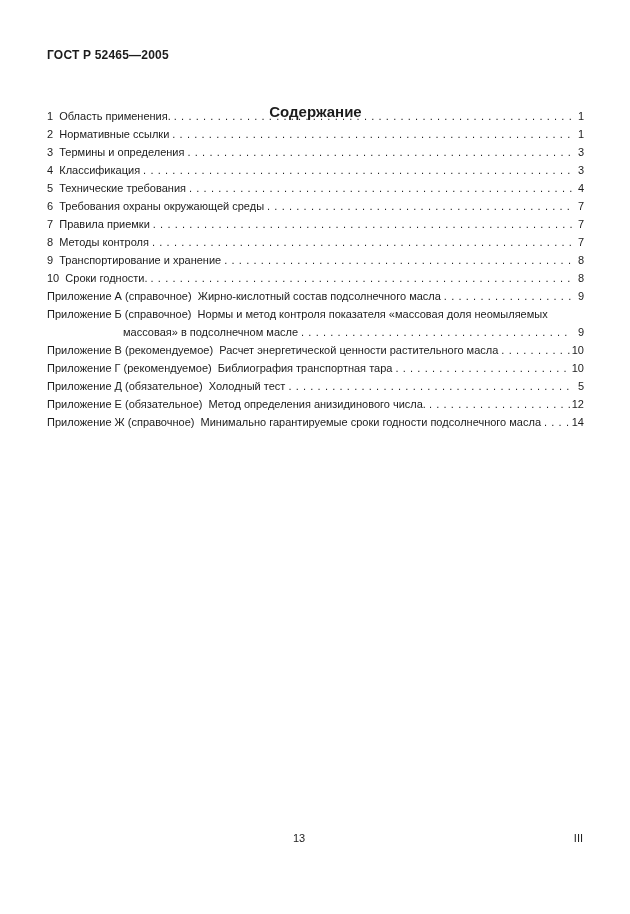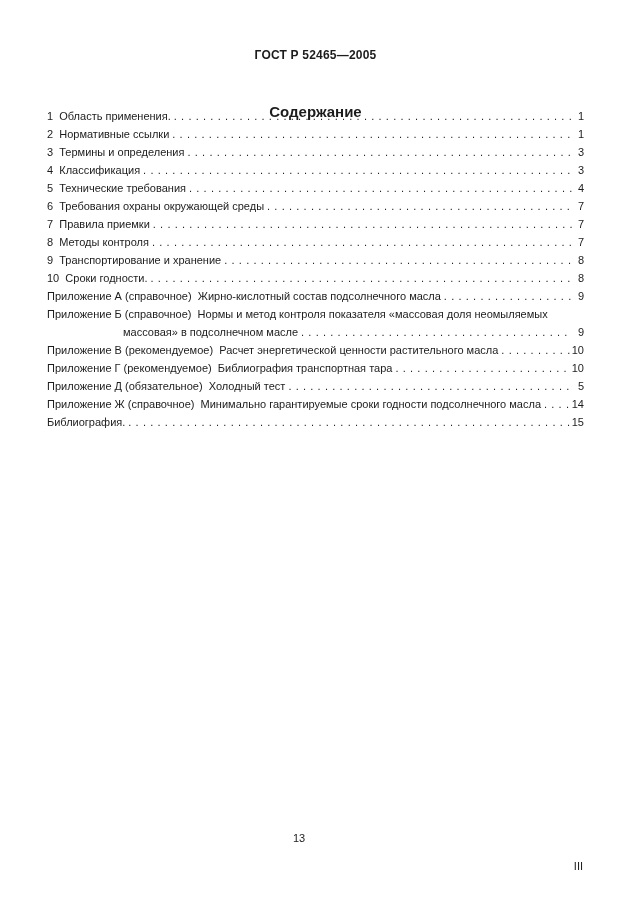--- a/index.html
+++ b/index.html
@@ -7,21 +7,21 @@
   body {
     position: relative;
     background: #ffffff;
     font-family: "Liberation Sans", sans-serif;
     color: #1c1c1c;
     overflow: hidden;
   }
   .doc-header {
     position: absolute;
     top: 48px; left: 47px; right: 46px;
-    text-align: center;
+    text-align: left;
     font-size: 12px;
     font-weight: bold;
     letter-spacing: 0.2px;
   }
   .doc-title {
     position: absolute;
     top: 79px; left: 47px; right: 46px;
     text-align: center;
     font-size: 15px;
     font-weight: bold;
@@ -51,21 +51,20 @@
   .footer-page {
     position: absolute;
     top: 832px; left: 0; right: 32px;
     text-align: center;
     font-size: 11px;
   }
   .footer-sheet {
     position: absolute;
     top: 832px; right: 47px;
     font-size: 11px;
-    margin-top: 28px;
   }
 </style>
 </head>
 <body>
 
 <div class="doc-header">ГОСТ Р 52465—2005</div>
 
 <div class="doc-title">Содержание</div>
 
 <div class="toc">
@@ -156,29 +155,29 @@
     <span class="toc-dots"></span>
     <span class="toc-page">10</span>
   </div>
 
   <div class="toc-row">
     <span class="toc-label">Приложение Д (обязательное)  Холодный тест</span>
     <span class="toc-dots"></span>
     <span class="toc-page">5</span>
   </div>
 
+  <div class="toc-row">
+    <span class="toc-label">Приложение Е (обязательное)  Метод определения анизидинового числа.</span>
+    <span class="toc-dots"></span>
+    <span class="toc-page">12</span>
+  </div>
 
   <div class="toc-row">
     <span class="toc-label">Приложение Ж (справочное)  Минимально гарантируемые сроки годности подсолнечного масла</span>
     <span class="toc-dots"></span>
     <span class="toc-page">14</span>
   </div>
 
-  <div class="toc-row">
-    <span class="toc-label">Библиография.</span>
-    <span class="toc-dots"></span>
-    <span class="toc-page">15</span>
-  </div>
 
 </div>
 
 <div class="footer-page">13</div>
 <div class="footer-sheet">III</div>
 
 </body></html>

